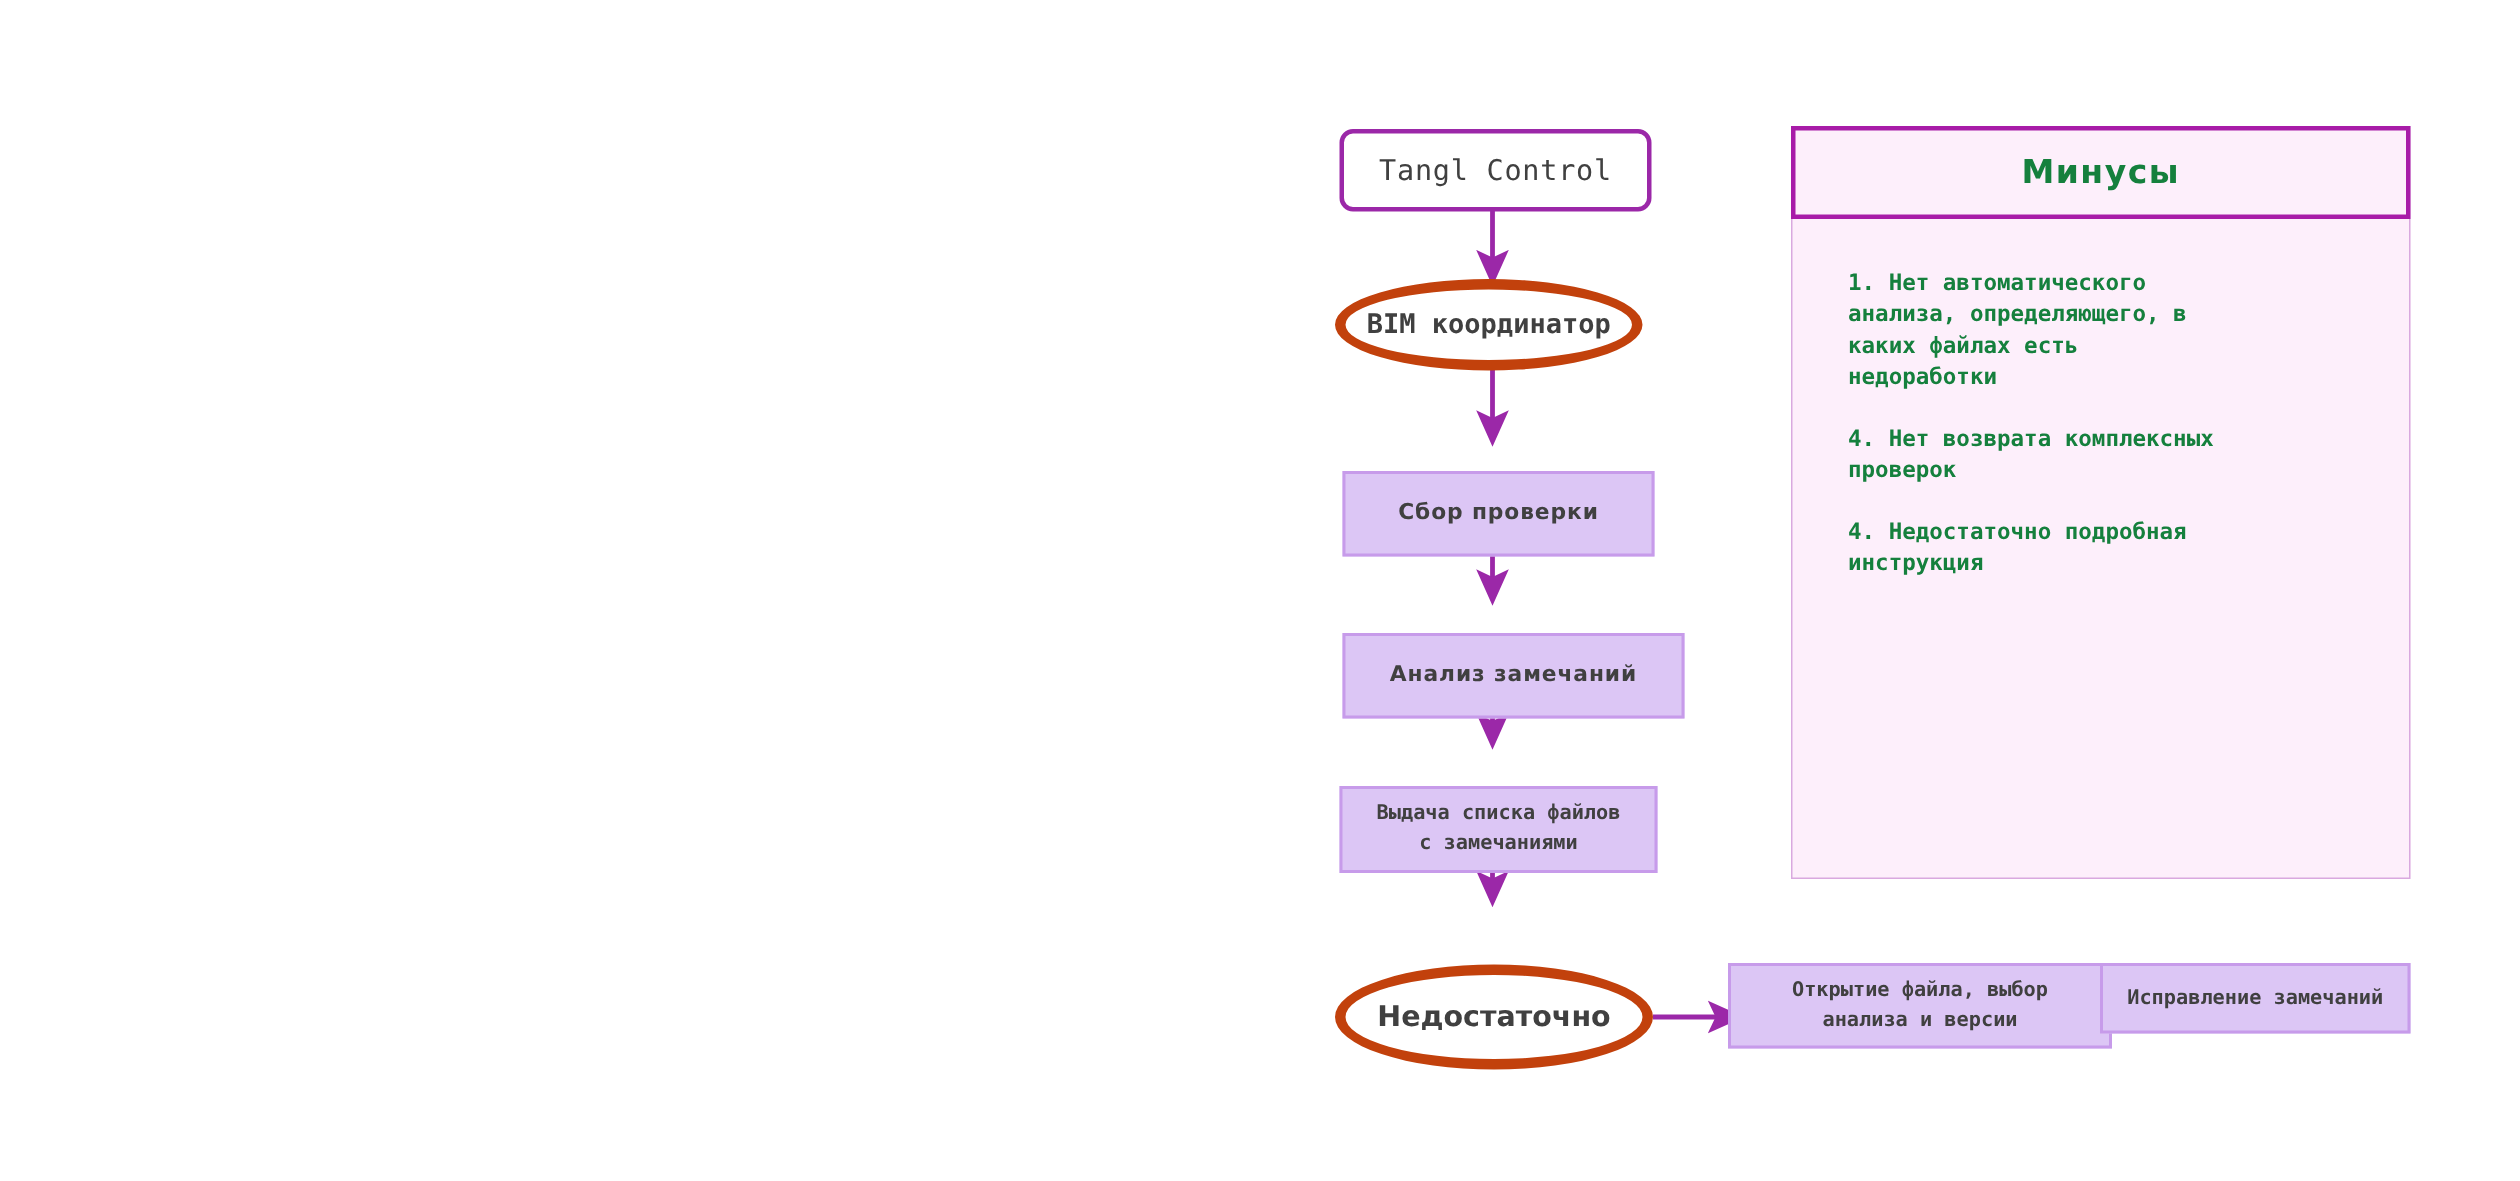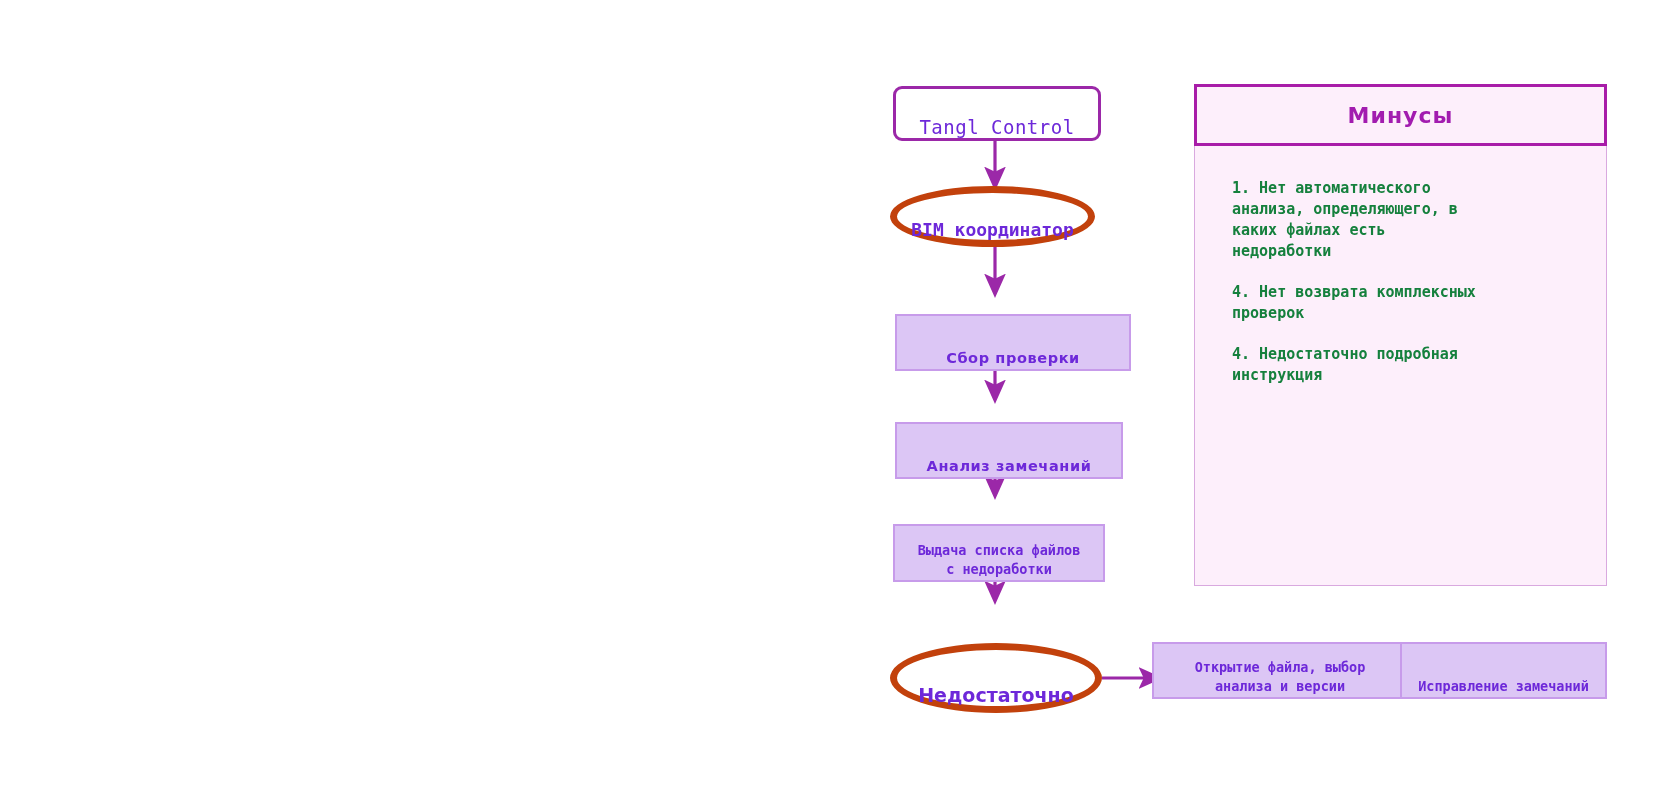--- a/index.html
+++ b/index.html
@@ -20,24 +20,24 @@
     left: 0; top: 0;
     width: 1680px;
     height: 787px;
   }
 
   
   .node {
     position: absolute;
     box-sizing: border-box;
     display: flex;
-    align-items: flex-end;
+    align-items: center;
     justify-content: center;
     text-align: center;
-    color: #6d28d9;
+    color: #404040;
   }
 
   
   .start-box {
     background: #ffffff;
     border: 3px solid #9B28A8;
     border-radius: 9px;
     font-family: "DejaVu Sans Mono", monospace;
     font-size: 19px;
     letter-spacing: 0.5px;
@@ -89,21 +89,21 @@
     background: #FDEFFB;
     border: 3px solid #A81CA8;
     display: flex;
     align-items: center;
     justify-content: center;
   }
   .panel-title {
     font-family: "DejaVu Sans", sans-serif;
     font-weight: 700;
     font-size: 22px;
-    color: #a21caf;
+    color: #15803d;
     letter-spacing: 1px;
   }
   .panel-body {
     position: absolute;
     box-sizing: border-box;
     padding: 0;
   }
   .minus-item {
     font-family: "DejaVu Sans Mono", monospace;
     font-weight: 700;
@@ -146,43 +146,43 @@
   </svg>
 
   <div class="node start-box" style="left:893px; top:86px; width:208px; height:55px;">
     <span>Tangl Control</span>
   </div>
 
   <div class="node ellipse mono" style="left:890px; top:186px; width:205px; height:61px;">
     <span>BIM координатор</span>
   </div>
 
-  <div class="node proc-box" style="left:895px; top:314px; width:236px; height:57px;">
+  <div class="node proc-box" style="left:895px; top:314px; width:208px; height:57px;">
     <span>Сбор проверки</span>
   </div>
 
   <div class="node proc-box" style="left:895px; top:422px; width:228px; height:57px;">
     <span>Анализ замечаний</span>
   </div>
 
   <div class="node proc-box mono" style="left:893px; top:524px; width:212px; height:58px; white-space:pre-line;">
     <span>Выдача списка файлов
-с недоработки</span>
+с замечаниями</span>
   </div>
 
   <div class="node ellipse" style="left:890px; top:643px; width:212px; height:70px;">
     <span>Недостаточно</span>
   </div>
 
   <div class="node proc-box mono" style="left:1152px; top:642px; width:256px; height:57px; white-space:pre-line;">
     <span>Открытие файла, выбор
 анализа и версии</span>
   </div>
 
-  <div class="node proc-box mono" style="left:1400px; top:642px; width:207px; height:57px;">
+  <div class="node proc-box mono" style="left:1400px; top:642px; width:207px; height:47px;">
     <span>Исправление замечаний</span>
   </div>
 
   <div class="panel" style="left:1194px; top:84px; width:413px; height:502px;"></div>
 
   <div class="panel-header" style="left:1194px; top:84px; width:413px; height:62px;">
     <span class="panel-title">Минусы</span>
   </div>
 
   <div class="panel-body" style="left:1232px; top:178px; width:350px;">

